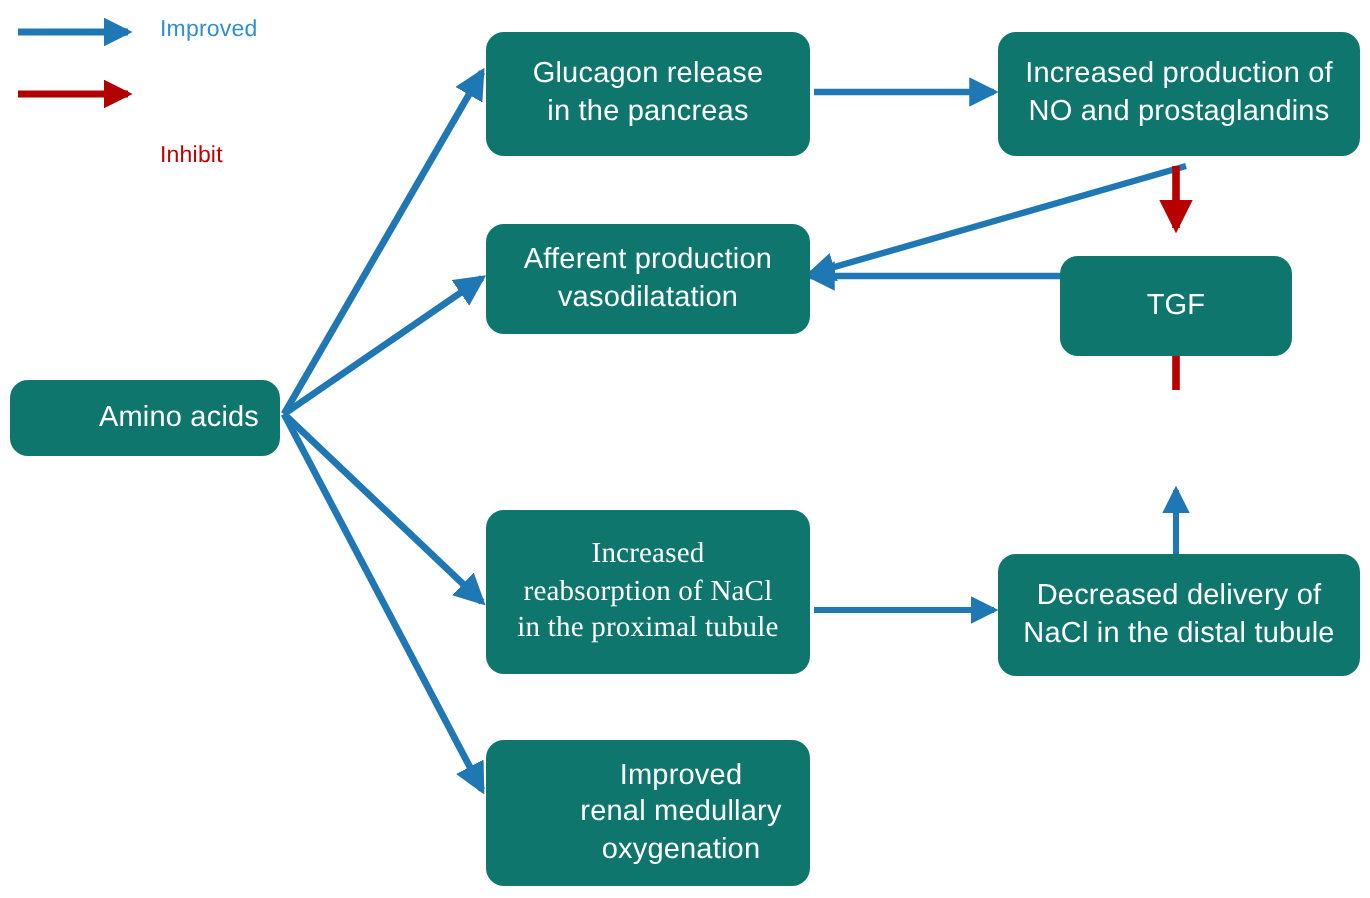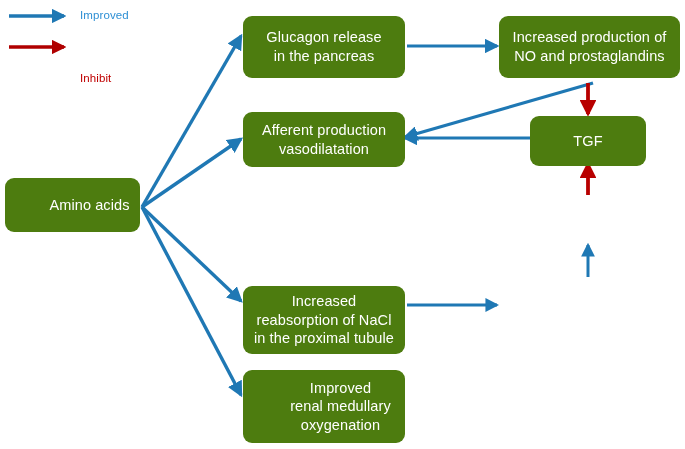--- a/index.html
+++ b/index.html
@@ -17,21 +17,21 @@
   }
   #edges {
     position: absolute;
     left: 0;
     top: 0;
     width: 685px;
     height: 449px;
   }
   .node {
     position: absolute;
-    background: #4d7c0f;
+    background: #0f766e;
     border-radius: 9px;
     color: #ffffff;
     display: flex;
     align-items: center;
     justify-content: center;
     text-align: center;
     line-height: 1.28;
     font-size: 14.5px;
     letter-spacing: 0.1px;
     box-sizing: border-box;
@@ -88,36 +88,38 @@
     <line x1="588" y1="195" x2="588" y2="164" stroke="#b80000" stroke-width="3.8" marker-end="url(#arrow-red)"></line>
 
     <line x1="407" y1="305" x2="497" y2="305" stroke="#1f78b4" stroke-width="3.0" marker-end="url(#arrow-blue)"></line>
 
     <line x1="588" y1="277" x2="588" y2="245" stroke="#1f78b4" stroke-width="3.0" marker-end="url(#arrow-blue)"></line>
   </svg>
 
   <div class="legend-label" id="legend-activate-label" style="left:80px; top:9px;">Improved</div>
   <div class="legend-label" id="legend-inhibit-label" style="left:80px; top:40px;">Inhibit</div>
 
-  <div class="node" style="left:5px; top:178px; width:135px; height:54px;padding-left:40px;">Amino acids</div>
+  <div class="node" style="left:5px; top:190px; width:135px; height:38px;padding-left:40px;">Amino acids</div>
 
   <div class="node" style="left:243px; top:16px; width:162px; height:62px;">Glucagon release
 in the pancreas</div>
 
   <div class="node" style="left:499px; top:16px; width:181px; height:62px;">Increased production of
 NO and prostaglandins</div>
 
   <div class="node" style="left:243px; top:112px; width:162px; height:55px;">Afferent production
 vasodilatation</div>
 
-  <div class="node" style="left:530px; top:116px; width:116px; height:50px;">TGF</div>
+  <div class="node" style="left:530px; top:128px; width:116px; height:50px;">TGF</div>
 
 
-  <div class="node" style="left:243px; top:286px; width:162px; height:68px;">Increased
+  <div class="node" style="left:243px; top:255px; width:162px; height:82px;font-family:Liberation Serif, serif;">Increased
 reabsorption of NaCl
 in the proximal tubule</div>
 
+  <div class="node" style="left:499px; top:277px; width:181px; height:61px;">Decreased delivery of
+NaCl in the distal tubule</div>
 
   <div class="node" style="left:243px; top:370px; width:162px; height:73px;padding-left:39px;">Improved
 renal medullary
 oxygenation</div>
 
 </div>
 
 </body></html>

